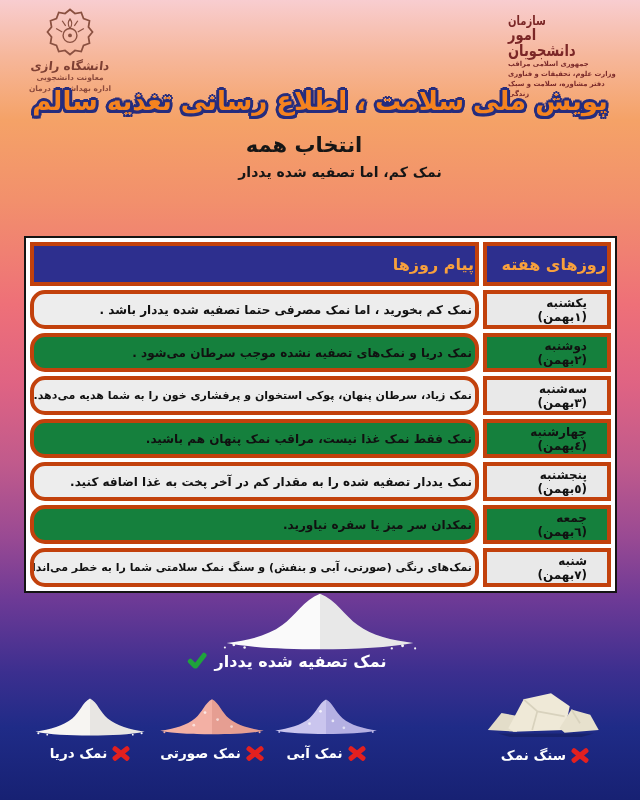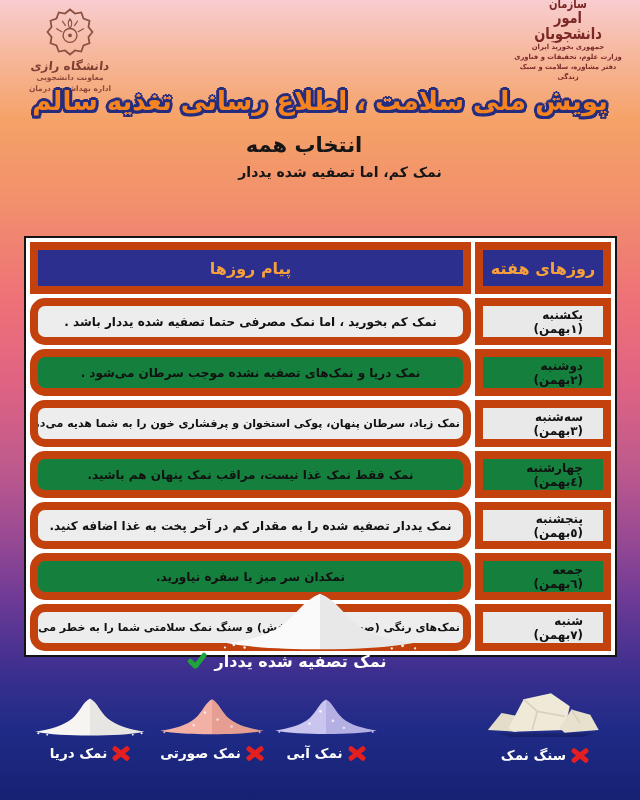--- a/index.html
+++ b/index.html
@@ -9,21 +9,21 @@
     background:linear-gradient(180deg,
       #f8cdd0 0%, #f6b79b 7%, #f5a267 15%, #f2906c 25%, #ee7078 38%,
       #df6383 48%, #c05a8c 58%, #9a4a93 67%, #6d3a96 75%,
       #3c2f8f 84%, #1f2b87 91%, #172173 100%);
   }
   
   .logo-left{position:absolute;left:14px;top:6px;width:112px;text-align:center;color:#8c4a3c;}
   .logo-left svg{display:block;margin:0 auto 1px auto;}
   .uni-name{font-size:12px;font-weight:800;color:#7d3f33;transform:skewX(-6deg);letter-spacing:1px;}
   .uni-cap{font-size:7.5px;font-weight:700;color:#8c4a3c;line-height:1.4;}
-  .logo-right{position:absolute;right:12px;top:2px;width:120px;text-align:center;color:#7b2a2a;}
+  .logo-right{position:absolute;right:12px;top:19px;width:120px;text-align:left;color:#7b2a2a;}
   .cal{font-weight:800;color:#7b2727;line-height:0.98;transform:scaleY(1.25);}
   .cal .l1{font-size:10px;}
   .cal .l2{font-size:13px;}
   .cal .l3{font-size:13px;letter-spacing:-0.5px;}
   .org-cap{font-size:6.8px;font-weight:700;color:#7b2a2a;line-height:1.45;margin-top:6px;}
   
   .campaign-title{
     position:absolute;top:86px;left:0;width:640px;text-align:center;
     font-size:26px;font-weight:800;color:#f5831f;letter-spacing:0px;
     text-shadow:-2px -2px 0 #262d7e,2px -2px 0 #262d7e,-2px 2px 0 #262d7e,2px 2px 0 #262d7e,
@@ -34,21 +34,21 @@
   .intro1,.intro2{position:absolute;left:0;width:608px;text-align:center;font-weight:800;color:#161616;}
   .intro1{top:133px;font-size:21px;}
   .intro2{top:164px;font-size:14px;margin-left:36px;}
   
   table.schedule{
     position:absolute;top:236px;left:24px;width:593px;
     border-collapse:separate;border-spacing:4px;
     background:#ffffff;border:2px solid #141414;
     table-layout:fixed;
   }
-  table.schedule th,table.schedule td{border:8px solid #c2410c;overflow:hidden;}
+  table.schedule th,table.schedule td{border:4px solid #c2410c;overflow:hidden;text-align:right;}
   th.day-h,td.day{width:118px;}
   thead th{background:#2d2f8e;color:#f8a03c;font-size:16px;font-weight:800;height:34px;}
   td{height:31px;font-weight:700;color:#111;}
   td.day{background:#e9e9e9;font-size:12px;text-align:right;padding:0 20px;}
   td.msg{background:#ededed;font-size:12px;text-align:center;padding:0 3px;white-space:nowrap;border-radius:15px;}
   tr.r-dark td{background:#15803d;}
   tr.r-small td.msg{font-size:11px;}
   
   .big-pile{position:absolute;top:582px;left:212px;width:216px;height:70px;}
   .rec-label{position:absolute;top:651px;left:0;width:572px;display:flex;justify-content:center;align-items:center;gap:7px;}
@@ -88,21 +88,21 @@
     <div class="uni-cap">اداره بهداشت و درمان</div>
   </div>
 
   <div class="logo-right">
     <div class="cal">
       <div class="l1">سازمان</div>
       <div class="l2">امور</div>
       <div class="l3">دانشجویان</div>
     </div>
     <div class="org-cap">
-      <div>جمهوری بخورید ایران</div>
+      <div>جمهوری اسلامی مراقب</div>
       <div>وزارت علوم، تحقیقات و فناوری</div>
       <div>دفتر مشاوره، سلامت و سبک زندگی</div>
     </div>
   </div>
 
   <div class="campaign-title">پویش ملی سلامت ، اطلاع رسانی تغذیه سالم</div>
 
   <div class="intro1">انتخاب همه</div>
   <div class="intro2">نمک کم، اما تصفیه شده یددار</div>
 

